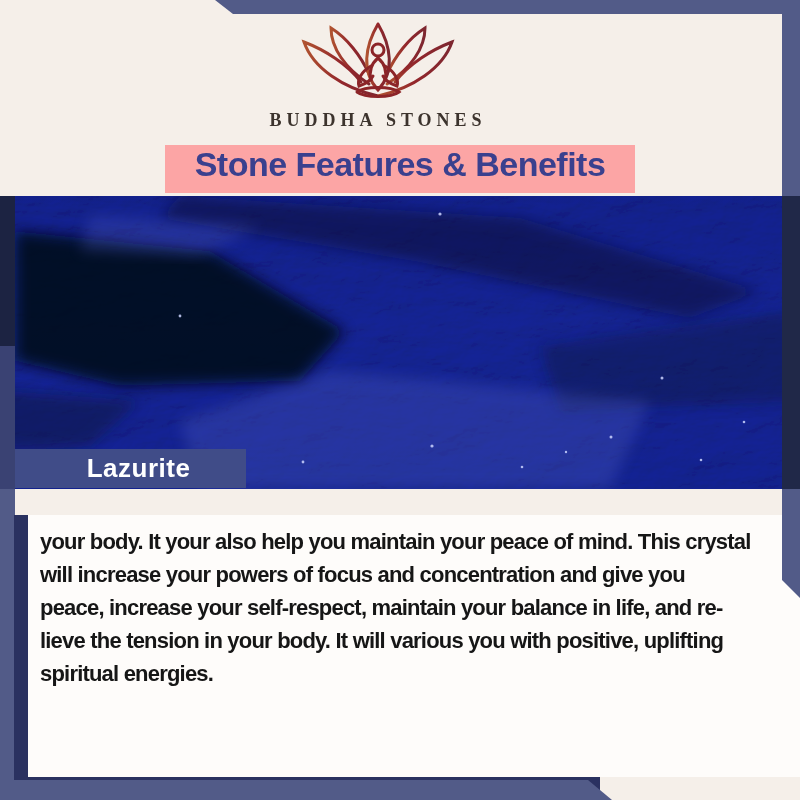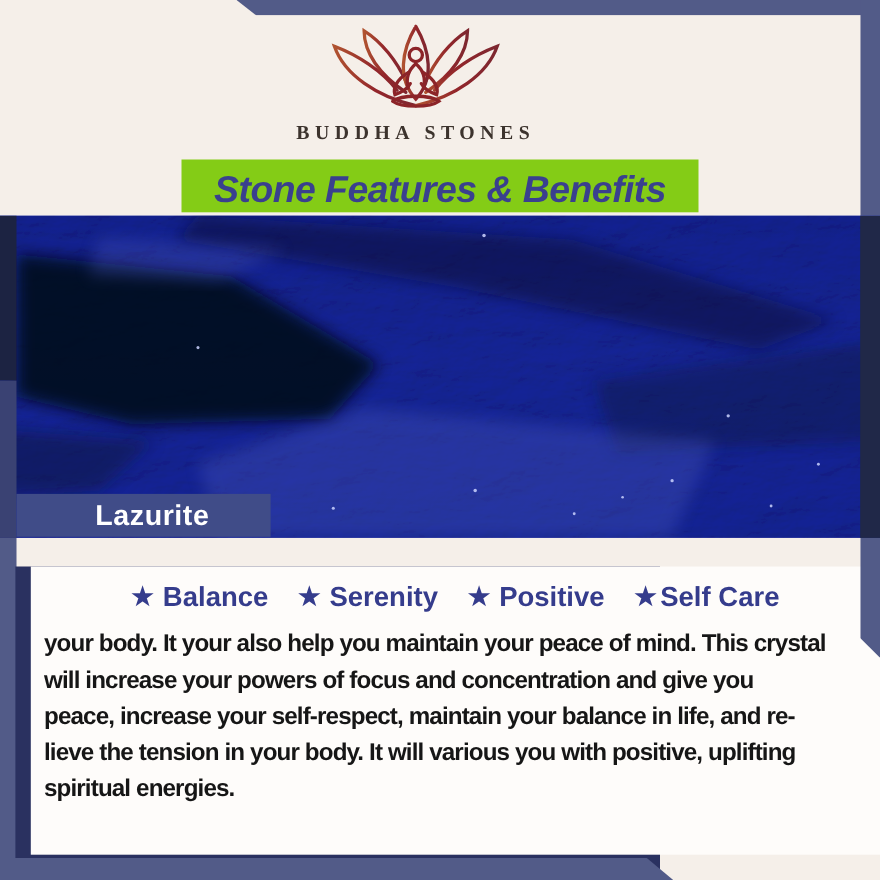--- a/index.html
+++ b/index.html
@@ -17,21 +17,21 @@
   .ribbon-left{left:0;top:480px;width:15px;height:320px;z-index:2;}
 
   
   .logo{position:absolute;left:0;top:20px;width:756px;text-align:center;z-index:1;}
   .logo svg{display:block;margin:0 auto;}
   .brand-name{margin-top:4px;font-family:"Liberation Serif",serif;font-size:18px;
       letter-spacing:5px;color:#3c332d;font-weight:600;}
 
   
   .title-strip{position:absolute;left:165px;top:145px;width:470px;height:48px;
-      background:#84cc16;z-index:1;display:flex;align-items:flex-end;justify-content:center;font-style:italic;}
+      background:#fca5a5;z-index:1;display:flex;align-items:flex-start;justify-content:center;}
   .title-strip .title{font-size:34px;font-weight:bold;color:#3a408e;letter-spacing:-0.5px;}
 
   
   .photo{position:absolute;left:0;top:196px;width:800px;height:293px;z-index:5;}
   .photo svg{display:block;width:800px;height:293px;}
 
   
   .stone-label{position:absolute;left:15px;top:449px;width:215px;height:39px;
       background:#404c88;z-index:6;display:flex;align-items:center;justify-content:center;padding-left:16px;}
   .stone-label span{color:#ffffff;font-weight:bold;font-size:26px;letter-spacing:0.5px;}
@@ -148,26 +148,20 @@
       <rect x="782" y="0" width="18" height="293" fill="#202848"></rect>
     </svg>
   </div>
 
   <div class="stone-label">
     <span>Lazurite</span>
   </div>
 
   <div class="panel-shadow"></div>
   <div class="panel">
-    <div class="features">
-      <span class="feature-group"><span class="star-icon">★</span><span>Balance</span></span>
-      <span class="feature-group"><span class="star-icon">★</span><span>Serenity</span></span>
-      <span class="feature-group"><span class="star-icon">★</span><span>Positive</span></span>
-      <span class="feature-group"><span class="star-icon">★</span><span>Self Care</span></span>
-    </div>
     <div class="description">
       <div class="line">your body. It your also help you maintain your peace of mind. This crystal</div>
       <div class="line">will increase your powers of focus and concentration and give you</div>
       <div class="line">peace, increase your self-respect, maintain your balance in life, and re-</div>
       <div class="line">lieve the tension in your body. It will various you with positive, uplifting</div>
       <div class="line">spiritual energies.</div>
     </div>
   </div>
 
 </div>

